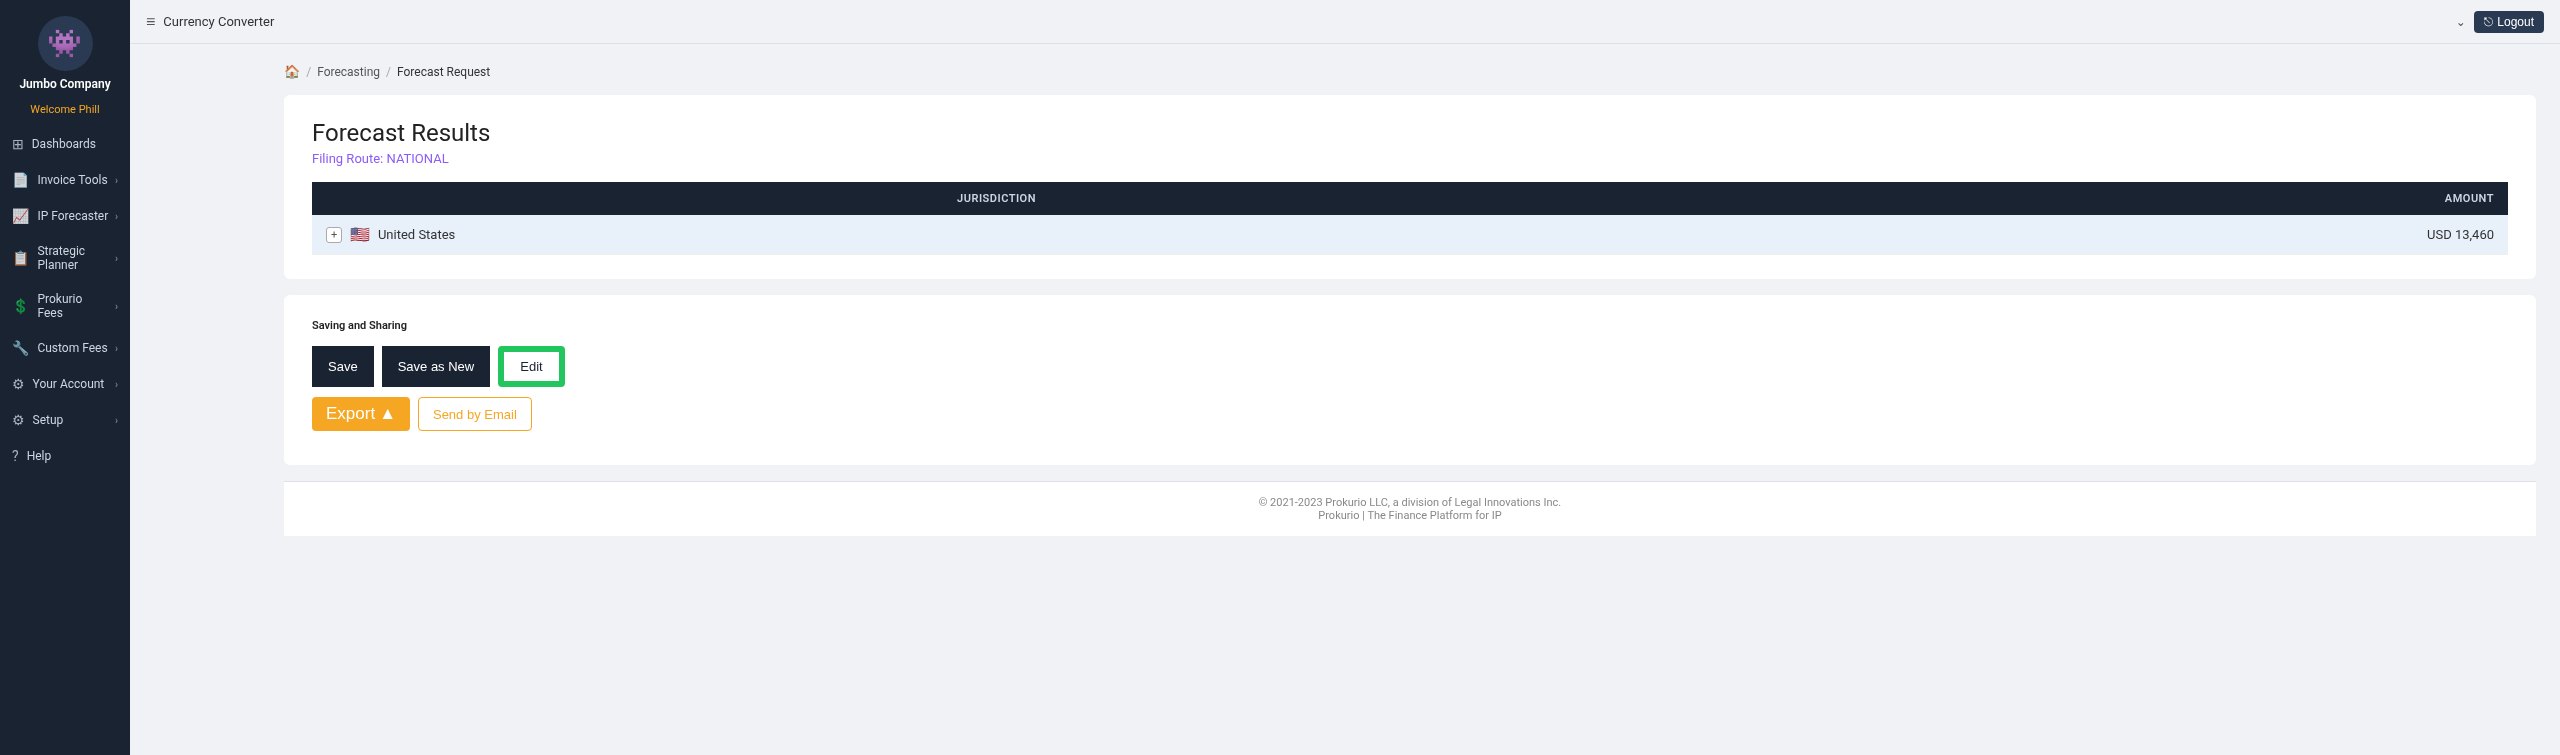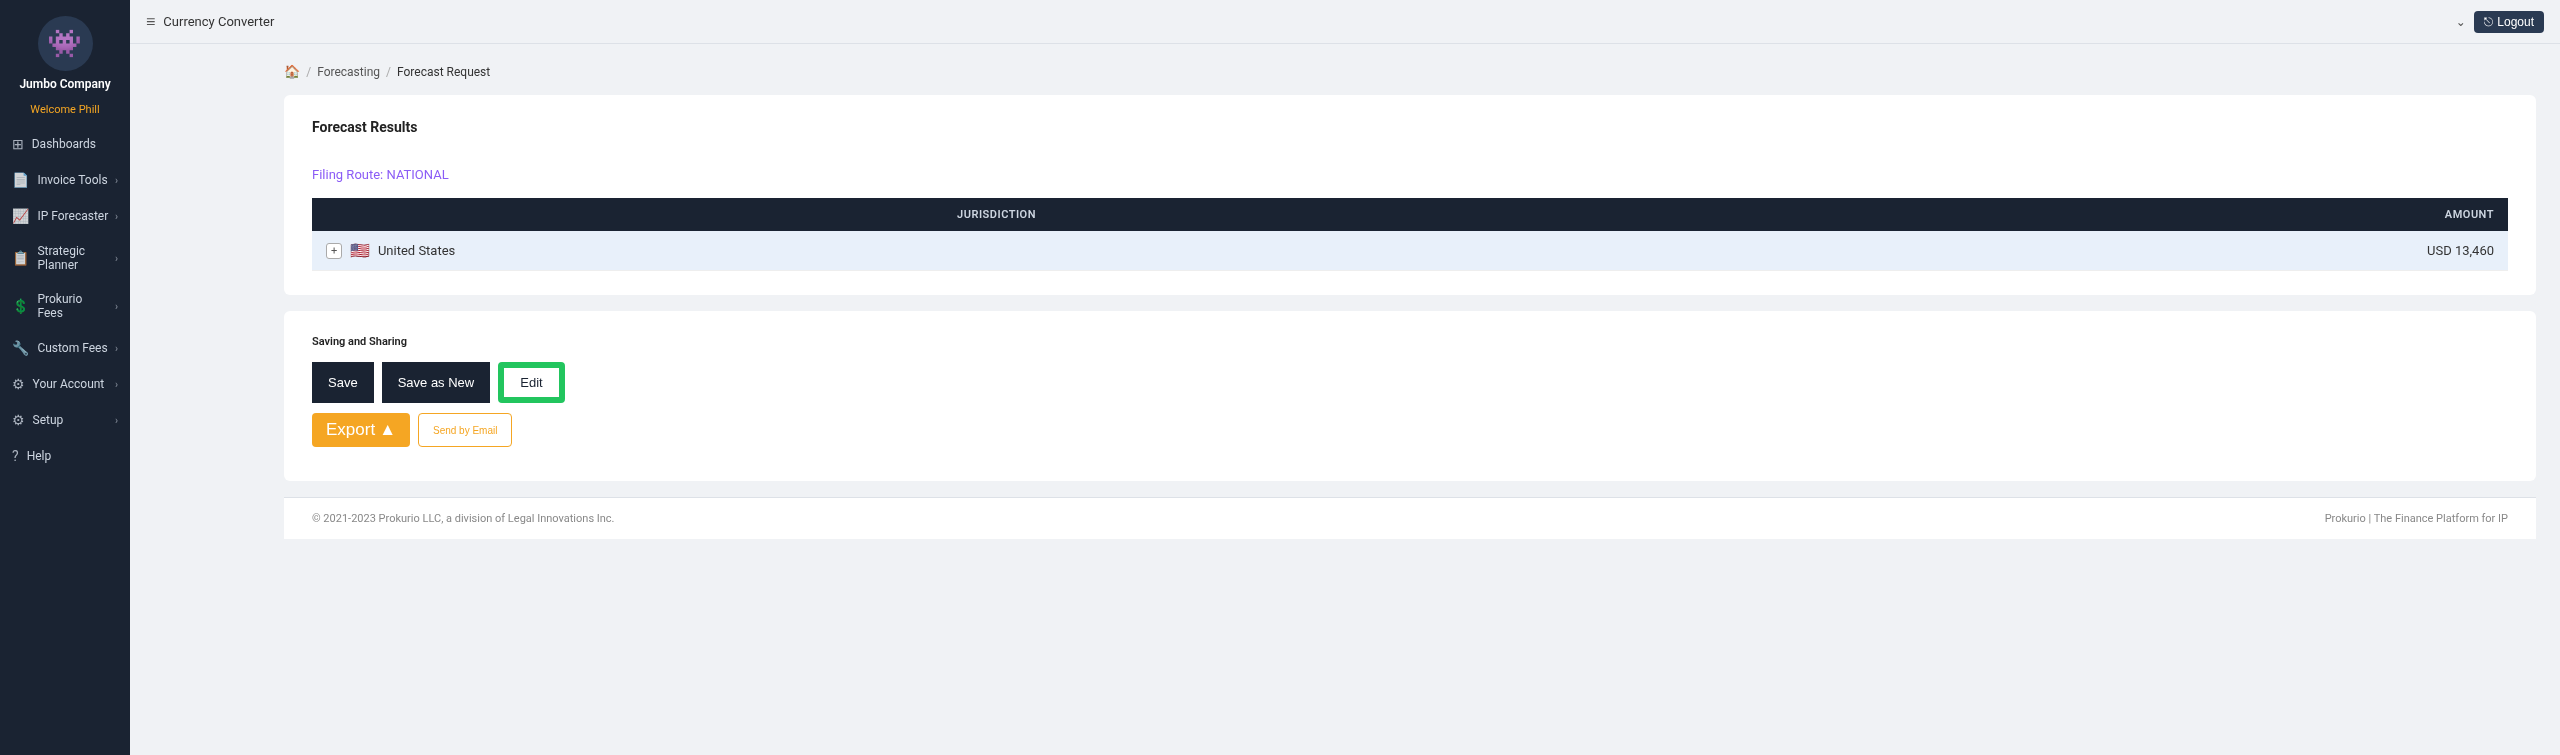--- a/index.html
+++ b/index.html
@@ -118,24 +118,24 @@
     .home-icon { font-size: 13px; }
 
     
     .content-card {
       background: #fff;
       border-radius: 6px;
       padding: 24px 28px;
       margin-bottom: 16px;
     }
     .page-title {
-      font-size: 14px;
-      font-weight: 700;
+      font-size: 24px;
+      font-weight: 400;
       color: #222;
-      margin-bottom: 32px;
+      margin-bottom: 4px;
     }
     .filing-route {
       font-size: 13px;
       color: #8b5cf6;
       margin-bottom: 16px;
       font-weight: 400;
     }
 
     
     .forecast-table { width: 100%; border-collapse: collapse; }
@@ -220,35 +220,36 @@
       display: flex;
       align-items: center;
       gap: 4px;
     }
     .btn-amber-outline {
       background: transparent;
       color: #f5a623;
       border: 1px solid #f5a623;
       border-radius: 4px;
       padding: 7px 14px;
-      font-size: 10px;
+      font-size: 13px;
       cursor: pointer;
     }
 
     
     .footer {
       background: #fff;
       border-top: 1px solid #dde1e7;
       padding: 14px 28px;
       display: flex;
       justify-content: space-between;
       align-items: center;
       font-size: 11px;
       color: #888;
       margin-top: 8px;
+      flex-direction: column;
     }
   </style>
 </head>
 <body>
 
 <div id="sidebar">
   <div class="sidebar-logo">
     <div class="logo-circle">
       <span>👾</span>
     </div>

